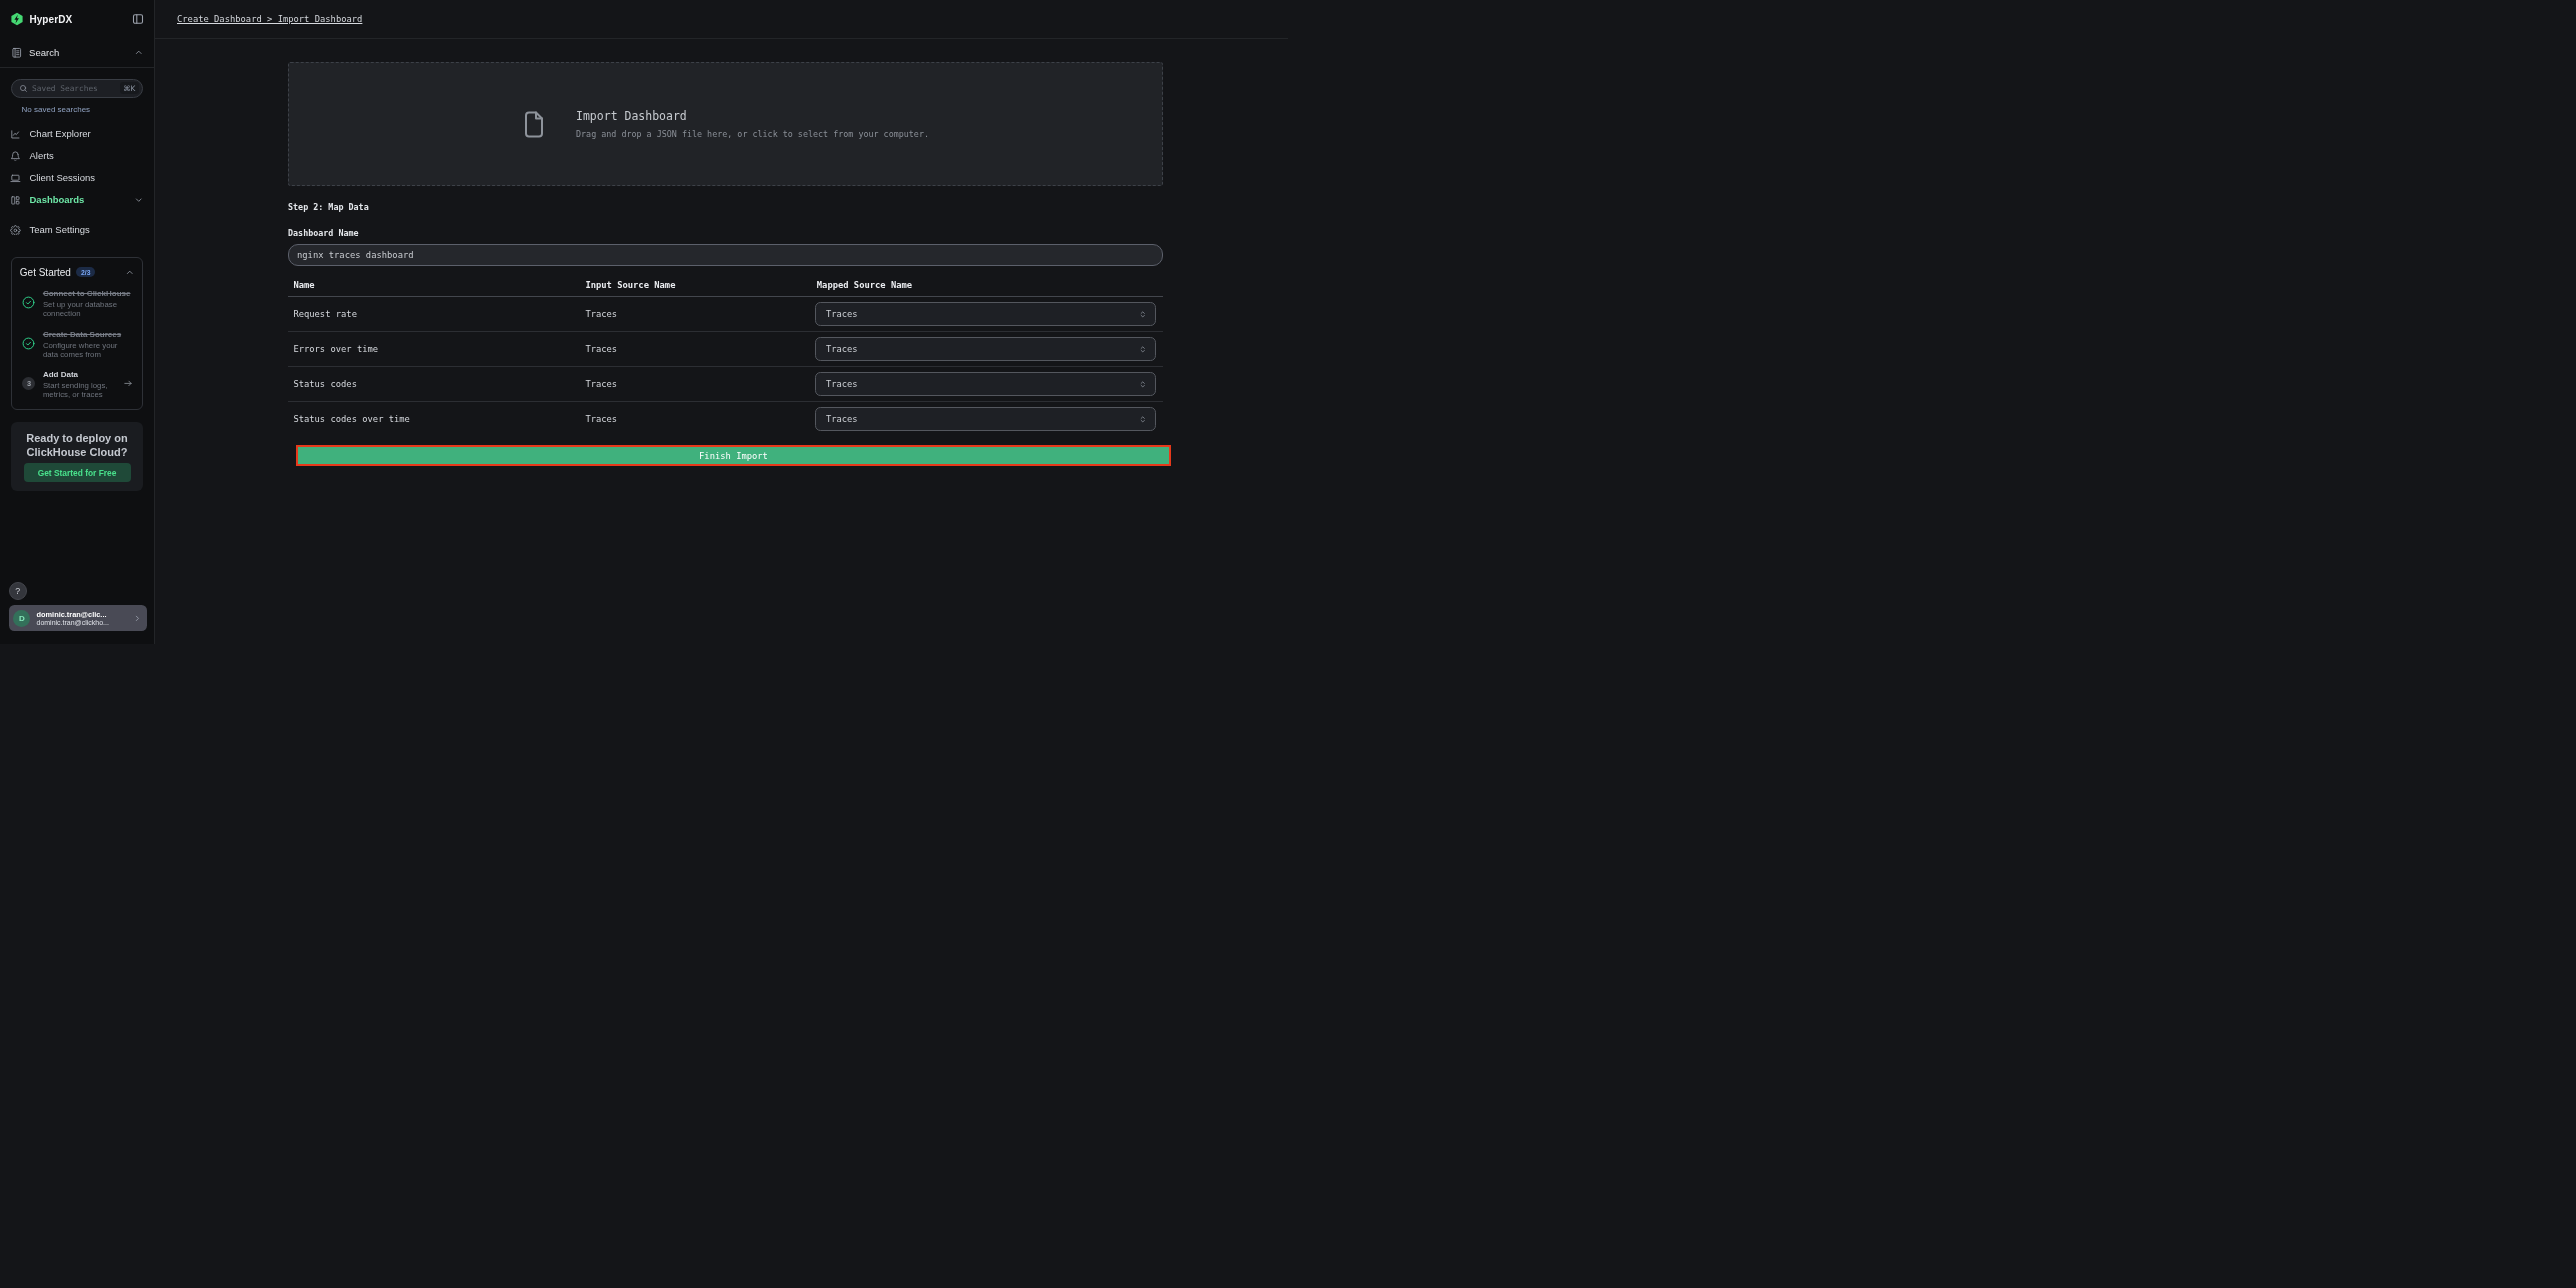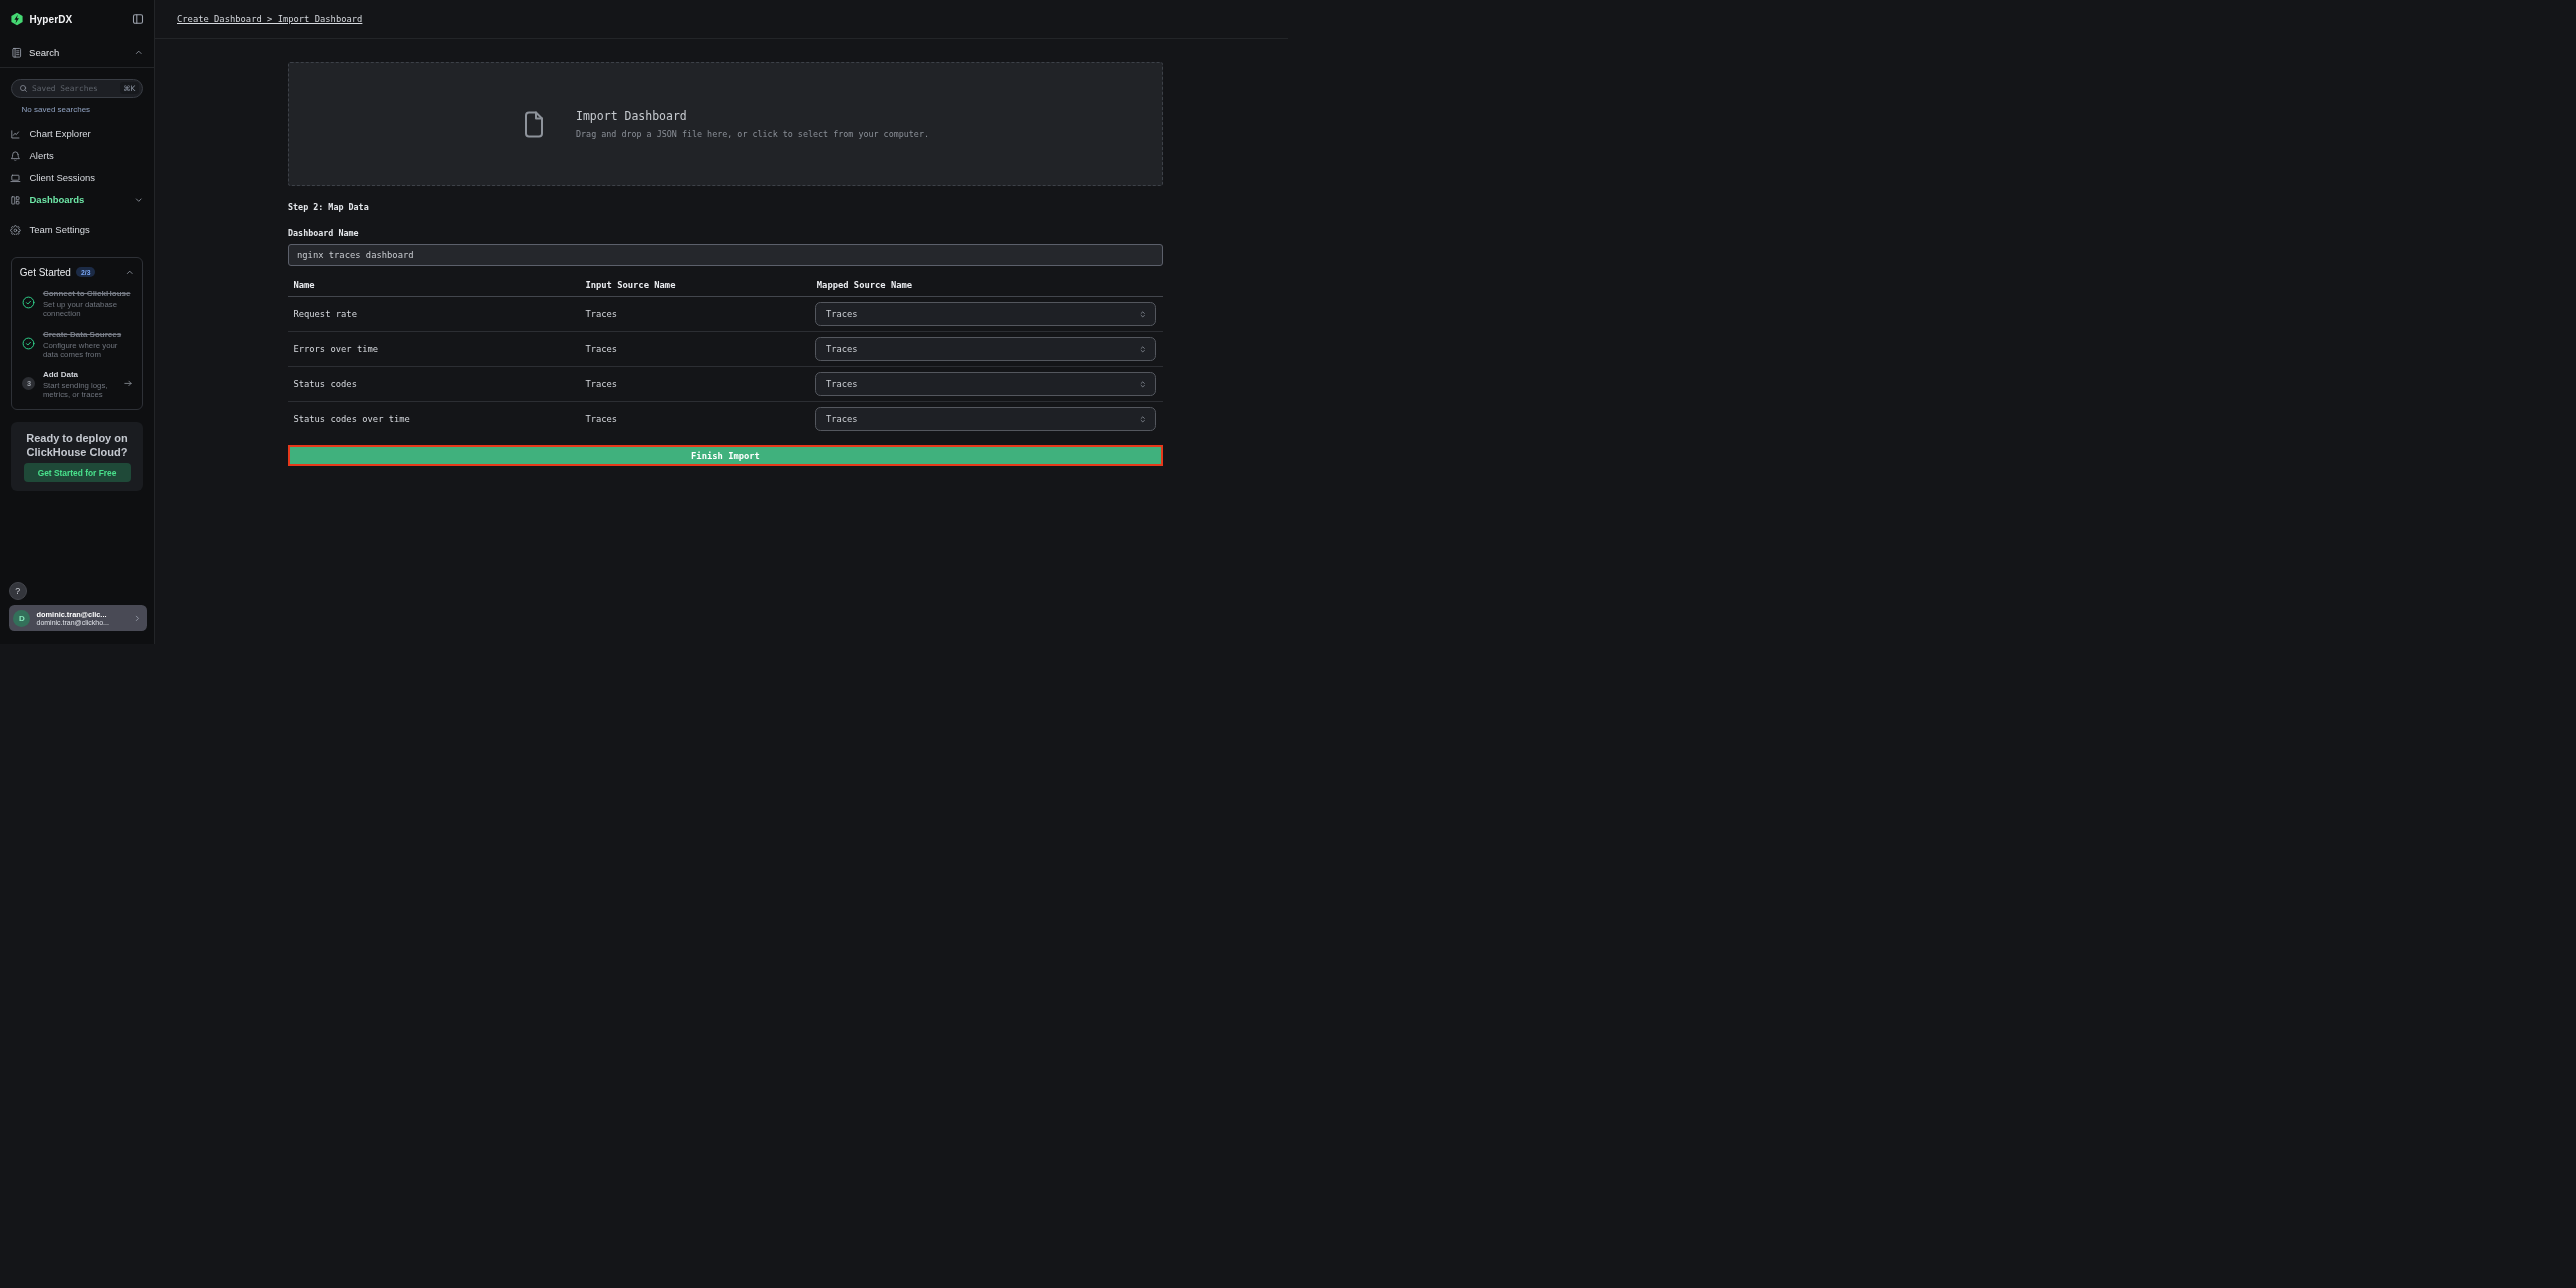--- a/index.html
+++ b/index.html
@@ -112,21 +112,21 @@
     display:flex; align-items:center; justify-content:center; gap:30px; cursor:pointer;
   }
   .dz-icon { flex:0 0 auto; display:flex; }
   .dz-title { font-size:11.5px; color:#c6cacf; }
   .dz-sub { margin-top:6px; font-size:8.4px; color:#8a8f97; }
 
   .step-title { margin-top:16px; font-size:8.4px; font-weight:bold; color:#e4e7eb; }
   .field-label { margin-top:16px; font-size:8.4px; font-weight:bold; color:#e4e7eb; }
   .dash-input {
     margin-top:6px; width:100%; height:22px;
-    background:#25272c; border:0.7px solid #5c606b; border-radius:3px;
+    background:#25272c; border:0.7px solid #5c606b; border-radius:10px;
     padding:0 8px; font-family:"DejaVu Sans Mono","Liberation Mono",monospace;
     font-size:8.8px; color:#c9ccd1; outline:none;
   }
 
   .tgrid { display:grid; grid-template-columns:292px 230px 1fr; align-items:center; }
   .thead { margin-top:8px; height:23px; border-bottom:0.7px solid #43464d; }
   .thead .th { padding-left:5.4px; font-size:8.8px; font-weight:bold; color:#eaecf0; }
   .thead .th.last { padding-left:6.8px; }
   .trow { height:35px; border-bottom:0.7px solid #2c2e33; }
   .trow.last { border-bottom:none; height:34px; }
@@ -135,21 +135,21 @@
     margin-left:5.4px; width:341px; height:24px;
     background:#1e2025; border:0.7px solid #54575e; border-radius:5.4px;
     display:flex; align-items:center; padding:0 8px 0 9.5px; cursor:pointer;
   }
   .select .sel-val { flex:1; font-size:8.8px; color:#ced1d6; }
 
   .finish-btn {
     margin-top:8.8px; width:100%; height:21.6px;
     background:#40b17d; border:2px solid #e6391b;
     font-family:"DejaVu Sans Mono","Liberation Mono",monospace;
-    font-size:8.8px; font-weight:bold; color:#ffffff; cursor:pointer;
+    font-size:8.8px; font-weight:normal; color:#ffffff; cursor:pointer;margin-left:8px;
   }
 </style>
 </head>
 <body>
 
 <aside class="sidebar">
   <div class="logo-row">
     <svg class="logo-hex" viewBox="0 0 24 24">
       <path d="M12 1.2 21.6 6.8v10.4L12 22.8 2.4 17.2V6.8Z" fill="#45d873"></path>
       <path d="M13.4 4.6 7.6 13.2h3.5l-1.7 6.4 5.9-8.7h-3.5z" fill="#0e0f11"></path>

